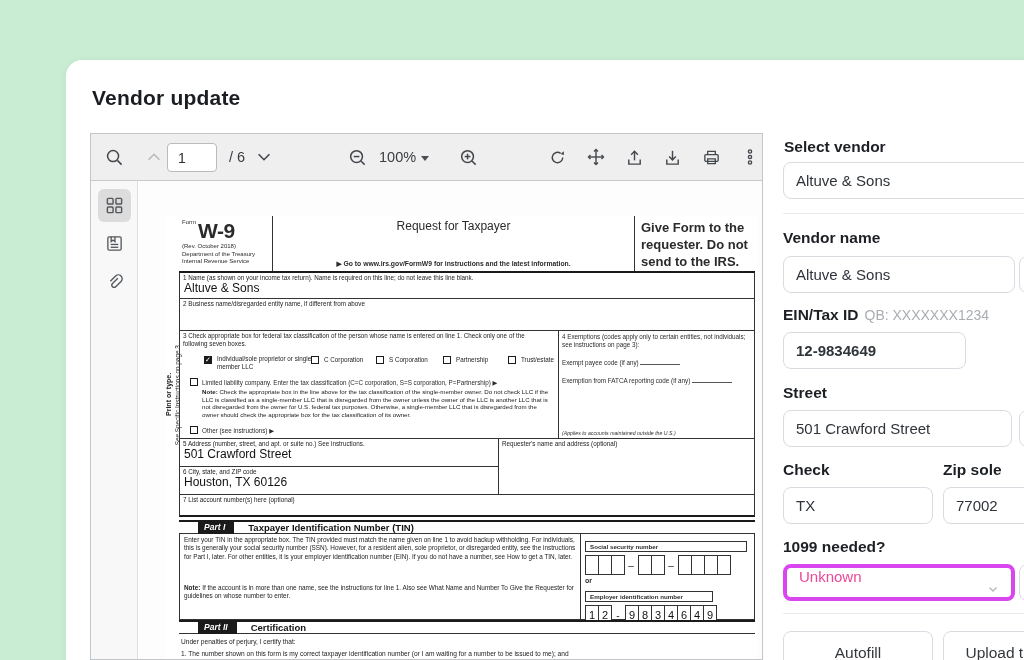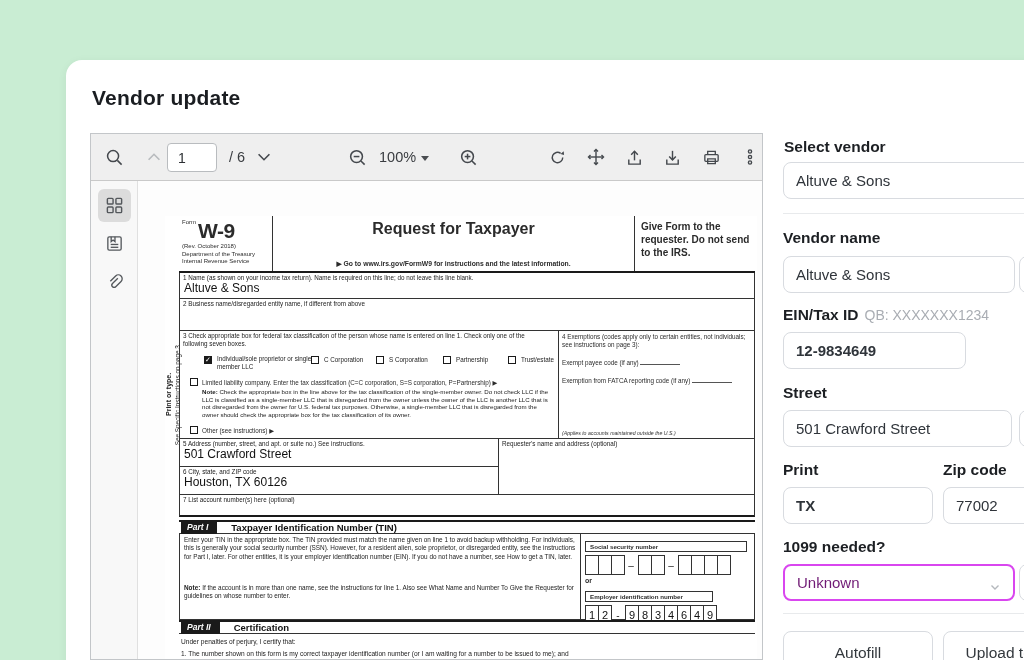--- a/index.html
+++ b/index.html
@@ -38,23 +38,23 @@
   .w9 .vlabel { position:absolute; left:-107px; top:170px; width:230px; text-align:center;
                 transform:rotate(-90deg); font-size:6.4px; color:#222; line-height:1.25; }
   .w9 .vlabel b { font-size:7px; }
   .hdr { position:absolute; left:14px; top:0; width:576px; height:57px; display:flex;
          border-bottom:2px solid #1a1a1a; }
   .hc1 { width:94px; border-right:1px solid #333; padding:3px 2px 0 3px; }
   .hform { font-size:6px; vertical-align:top; }
   .hw9 { font-size:21px; font-weight:700; letter-spacing:-0.5px; margin-left:2px; }
   .hsm { font-size:6px; line-height:1.25; }
   .hc2 { flex:1; border-right:1px solid #333; text-align:center; padding-top:4px; position:relative; }
-  .htitle { font-size:16px; font-weight:700; line-height:1.15; }
+  .htitle { font-size:12px; font-weight:400; line-height:1.15; }
   .hgoto { position:absolute; bottom:3px; left:0; right:0; font-size:6.8px; font-weight:700; }
-  .hc3 { width:120px; padding:4px 4px 0 6px; font-size:10px; font-weight:700; line-height:1.3; }
+  .hc3 { width:120px; padding:4px 4px 0 6px; font-size:13px; font-weight:700; line-height:1.3; }
 
   .tbl { position:absolute; left:14px; top:57px; width:576px; height:244px;
          border-left:1px solid #333; border-right:1px solid #333; border-bottom:2px solid #1a1a1a; }
   .lab { font-size:6.3px; color:#222; line-height:1.2; padding:1px 2px 0 3px; }
   .val { font-size:12px; color:#111; padding:0 0 1px 4px; line-height:1.1; }
   .r { border-bottom:1px solid #333; position:relative; }
   .r1 { height:26px; } .r2 { height:32px; } .r3 { height:108px; display:flex; }
   .r56 { height:56px; display:flex; border-bottom:1px solid #333; }
   .r7 { height:21px; border-bottom:none; }
   .c3l { width:379px; border-right:1px solid #333; position:relative; }
@@ -71,21 +71,21 @@
   .exm { font-size:6.3px; line-height:1.25; }
   .exline { display:inline-block; width:40px; border-bottom:1px solid #555; }
   .applies { position:absolute; bottom:2px; left:3px; font-size:5.2px; font-style:italic; color:#333; }
   .c56l { width:319px; border-right:1px solid #333; }
   .c56l .sub1 { height:28px; border-bottom:1px solid #333; }
   .c56r { flex:1; }
 
   .pbar { position:absolute; left:14px; width:576px; height:14px; border-bottom:1px solid #333; background:#fff;
           display:flex; align-items:center; }
   .pchip { background:#1a1a1a; color:#fff; font-weight:700; font-style:italic; font-size:8.5px;
-           padding:1px 9px 2px 6px; margin-left:2px; }
+           padding:1px 9px 2px 6px; margin-left:19px; }
   .ptitle { font-size:9.5px; font-weight:700; margin-left:14px; color:#111; }
   .p1body { position:absolute; left:14px; top:317px; width:576px; height:87px;
             border-left:1px solid #333; border-right:1px solid #333; border-bottom:1px solid #333; }
   .p1text { position:absolute; left:4px; top:3px; width:392px; font-size:6.4px; line-height:1.3; color:#222; }
   .p1note { position:absolute; left:4px; top:51px; width:392px; font-size:6.4px; line-height:1.3; color:#222; }
   .ssncol { position:absolute; left:400px; top:0; right:0; bottom:0; border-left:1px solid #333; padding:2px 0 0 4px; }
   .boxlabel { display:inline-block; border:1px solid #333; font-size:6.2px; font-weight:700; padding:1px 4px; background:#fff; }
   .cells { display:flex; align-items:center; margin-top:2px; }
   .cell { width:14px; height:20px; border:1px solid #333; margin-right:-1px; background:#fff;
           font-size:11px; display:flex; align-items:center; justify-content:center; color:#111; }
@@ -93,22 +93,22 @@
   .orlab { font-size:7px; font-weight:700; margin:2px 0 1px 0; }
   .cert { position:absolute; left:16px; font-size:6.6px; line-height:1.3; color:#222; width:566px; }
 
   
   .panel { position:absolute; left:717px; top:78px; width:330px; }
   .plabel { position:absolute; font-size:15.5px; font-weight:700; color:#1c1f23; }
   .phint { font-weight:400; color:#a9adb3; font-size:14px; margin-left:6px; }
   .pinput { position:absolute; height:37px; border:1px solid #d8dbe0; border-radius:8px; background:#fff;
             font-size:15px; color:#2f343a; padding:0 12px; font-family:"Liberation Sans",sans-serif; }
   .pdivider { position:absolute; width:320px; height:1px; background:#e8eaec; }
-  .pselect { position:absolute; height:37px; border:2px solid #d946ef; border-radius:8px; background:#fff;
-             font-size:15px; color:#701a75; display:flex; align-items:center; padding:0 12px; cursor:pointer; }
+  .pselect { position:absolute; height:37px; border:4px solid #d946ef; border-radius:8px; background:#fff;
+             font-size:15px; color:#ec4899; display:flex; align-items:flex-start; padding:0 12px; cursor:pointer; }
   .chev { position:absolute; right:12px; top:13px; color:#b4b8bd; }
   .sliver { position:absolute; width:70px; height:37px; border:1px solid #d8dbe0; border-radius:8px; background:#fff; }
   .pbtn { position:absolute; height:44px; width:150px; border:1px solid #d8dbe0; border-radius:8px; background:#fff;
           font-size:15.5px; color:#33383d; display:flex; align-items:center; justify-content:center; cursor:pointer; }
 </style>
 </head>
 <body>
 
 <div class="screen">
   <div class="card">
@@ -356,23 +356,23 @@
       <input class="pinput" style="left: 0px; top: 118px; width: 232px;" value="Altuve &amp; Sons">
       <div class="sliver" style="left:236px;top:118px"></div>
 
       <div class="plabel" style="left:0;top:168px"><span>EIN/Tax ID</span><span class="phint">QB: XXXXXXX1234</span></div>
       <input class="pinput" style="left: 0px; top: 194px; width: 183px; font-weight: bold;" value="12-9834649">
 
       <div class="plabel" style="left:0;top:246px">Street</div>
       <input class="pinput" style="left: 0px; top: 272px; width: 229px;" value="501 Crawford Street">
       <div class="sliver" style="left:236px;top:272px"></div>
 
-      <div class="plabel" style="left:0;top:323px">Print</div>
-      <input class="pinput" style="left: 0px; top: 349px; width: 150px; font-weight: bold;" value="TX">
-      <div class="plabel" style="left:160px;top:323px">Zip code</div>
+      <div class="plabel" style="left:0;top:323px">Check</div>
+      <input class="pinput" style="left: 0px; top: 349px; width: 150px;" value="TX">
+      <div class="plabel" style="left:160px;top:323px">Zip sole</div>
       <input class="pinput" style="left: 160px; top: 349px; width: 150px;" value="77002">
 
       <div class="plabel" style="left:0;top:400px">1099 needed?</div>
       <div class="pselect" style="left:0;top:426px;width:232px">
         <span>Unknown</span>
         <span class="chev">
           <svg width="12" height="12" viewBox="0 0 12 12" fill="none" stroke="currentColor" stroke-width="1.4">
               <polyline points="2.5,4.5 6,8 9.5,4.5"></polyline>
             </svg>
         </span>

